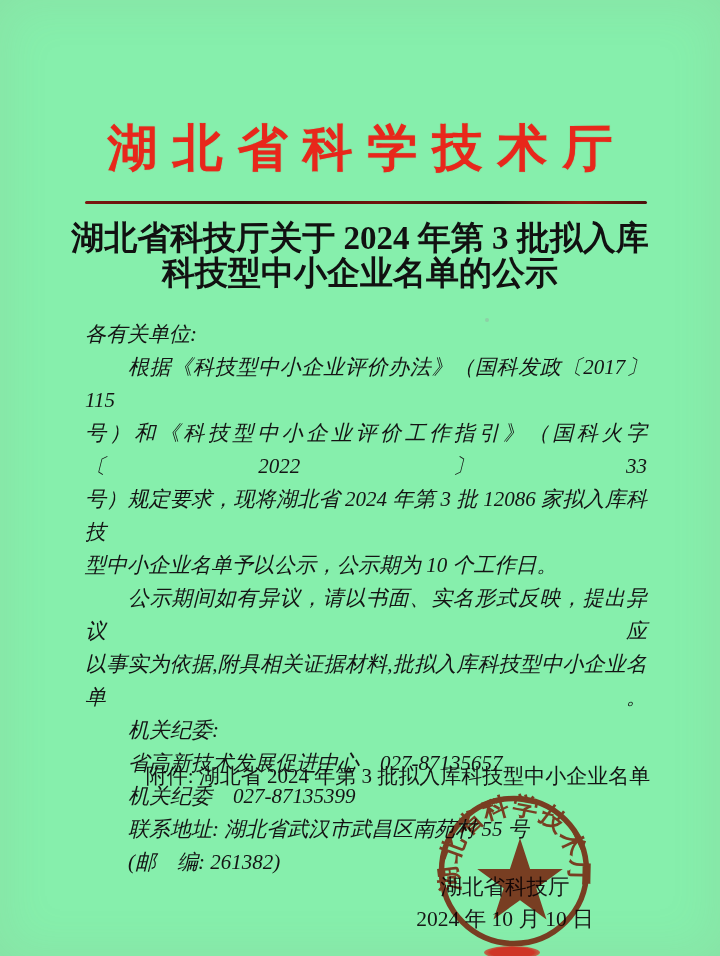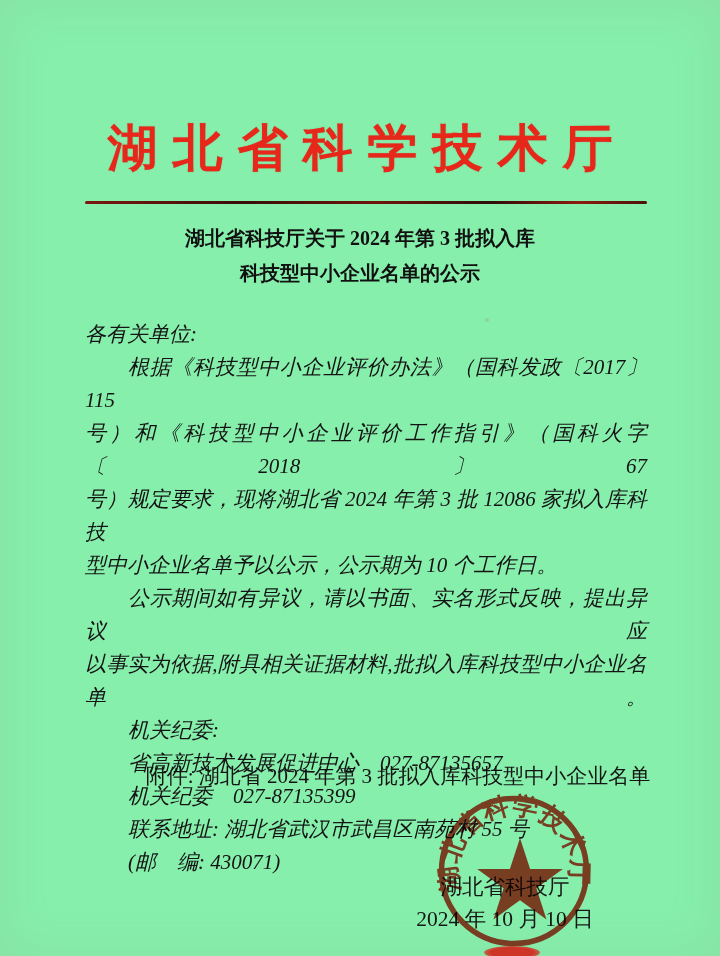--- a/index.html
+++ b/index.html
@@ -16,21 +16,21 @@
     letter-spacing:15px;text-indent:15px;line-height:72px;
     text-shadow:0 0 1px rgba(200,20,10,.5);
   }
   .red-rule{
     position:absolute;top:201px;left:85px;width:562px;height:3px;
     background:linear-gradient(90deg,#7c1710,#380d08 28%,#6f140c 52%,#2f0d09 72%,#8d1a0f 88%,#4a110b);
     border-radius:2px;
   }
   .doc-title{
     position:absolute;top:221px;left:40px;width:640px;
-    text-align:center;font-weight:bold;font-size:20px;line-height:35px;color:#111;
+    text-align:center;font-weight:bold;font-size:33px;line-height:35px;color:#111;
   }
   .body-block{
     position:absolute;top:318px;left:85px;width:562px;
     font-size:21px;line-height:33px;color:#141414;font-style:italic;
   }
   .line{white-space:pre-wrap;}
   .ind{text-indent:43px;}
   .fill{text-align:justify;text-align-last:justify;}
   .attachment-line{
     position:absolute;top:760px;left:128px;width:540px;
@@ -68,30 +68,30 @@
   <div class="doc-title">
     <div>湖北省科技厅关于 2024 年第 3 批拟入库</div>
     <div>科技型中小企业名单的公示</div>
   </div>
 
   <div class="scan-speck"></div>
 
   <div class="body-block">
     <div class="line">各有关单位:</div>
     <div class="line ind fill">根据《科技型中小企业评价办法》（国科发政〔2017〕115</div>
-    <div class="line fill">号）和《科技型中小企业评价工作指引》（国科火字〔2018〕67</div>
+    <div class="line fill">号）和《科技型中小企业评价工作指引》（国科火字〔2022〕33</div>
     <div class="line fill">号）规定要求，现将湖北省 2024 年第 3 批 12086 家拟入库科技</div>
     <div class="line">型中小企业名单予以公示，公示期为 10 个工作日。</div>
     <div class="line ind fill">公示期间如有异议，请以书面、实名形式反映，提出异议应</div>
     <div class="line fill">以事实为依据,附具相关证据材料,批拟入库科技型中小企业名单。</div>
     <div class="line ind">机关纪委:</div>
     <div class="line ind">省高新技术发展促进中心　027-87135657</div>
     <div class="line ind">机关纪委　027-87135399</div>
     <div class="line ind">联系地址: 湖北省武汉市武昌区南苑村 55 号</div>
-    <div class="line ind">(邮　编: 430071)</div>
+    <div class="line ind">(邮　编: 261382)</div>
   </div>
 
   <div class="attachment-line">附件: 湖北省 2024 年第 3 批拟入库科技型中小企业名单</div>
 
   <div class="signature-block">
     <div class="sig-agency">湖北省科技厅</div>
     <div class="sig-date">2024 年 10 月 10 日</div>
   </div>
 
   <svg class="seal" viewBox="-80 -80 160 160" aria-hidden="true">

